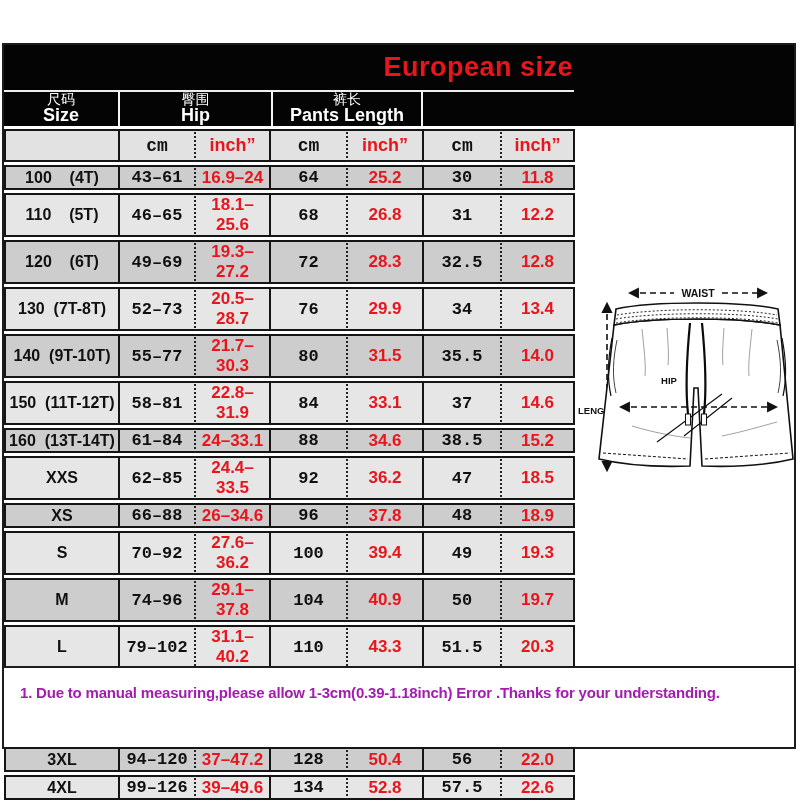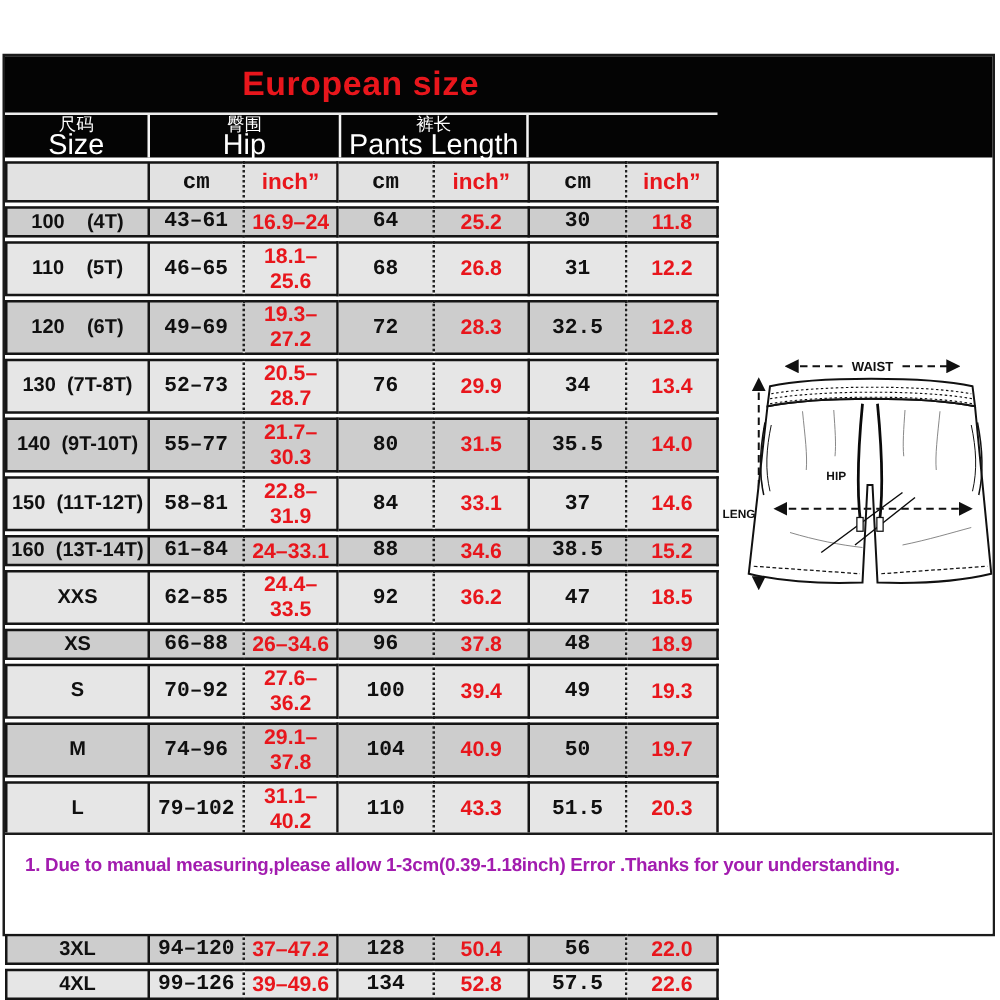--- a/index.html
+++ b/index.html
@@ -15,31 +15,31 @@
     width:800px;height:800px;background:#ffffff;position:relative;overflow:hidden;
     font-family:"Liberation Sans","DejaVu Sans",sans-serif;
   }
   .sheet{
     position:absolute;left:2px;top:43px;width:794px;height:706px;
     border:2px solid #1c1c1c;box-sizing:border-box;background:#fff;
   }
   
   .band{position:absolute;left:0;top:0;right:0;height:81px;background:var(--band);}
   .band .title{
-    position:absolute;left:0;top:7px;width:569px;text-align:center;
+    position:absolute;left:0;top:7px;width:569px;text-align:right;
     color:var(--red);font-size:27px;font-weight:bold;letter-spacing:.5px;
   }
   .title-underline{position:absolute;left:0;top:45px;width:570px;height:2px;background:#ededed;}
   .groups{position:absolute;left:0;top:47px;width:570px;height:34px;display:flex;}
   .group-cell{
     display:flex;flex-direction:column;align-items:center;justify-content:flex-start;
     border-right:2px solid #f5f5f5;box-sizing:border-box;color:#fff;text-align:right;
   }
   .group-cell .zh{font-size:14px;line-height:14px;}
-  .group-cell .en{font-size:23px;line-height:19px;font-weight:normal;}
+  .group-cell .en{font-size:18px;line-height:19px;font-weight:bold;}
   .g0{width:116px;} .g1{width:151px;} .g2{width:153px;} .g3{width:150px;}
   
   table.size-table{
     position:absolute;left:0;top:81px;width:571px;
     table-layout:fixed;border-collapse:separate;border-spacing:0 3px;
   }
   .size-table th,.size-table td{
     box-sizing:border-box;text-align:center;vertical-align:middle;
     font-weight:bold;color:#101010;padding:0;
     border-top:2px solid var(--line);border-bottom:2px solid var(--line);

